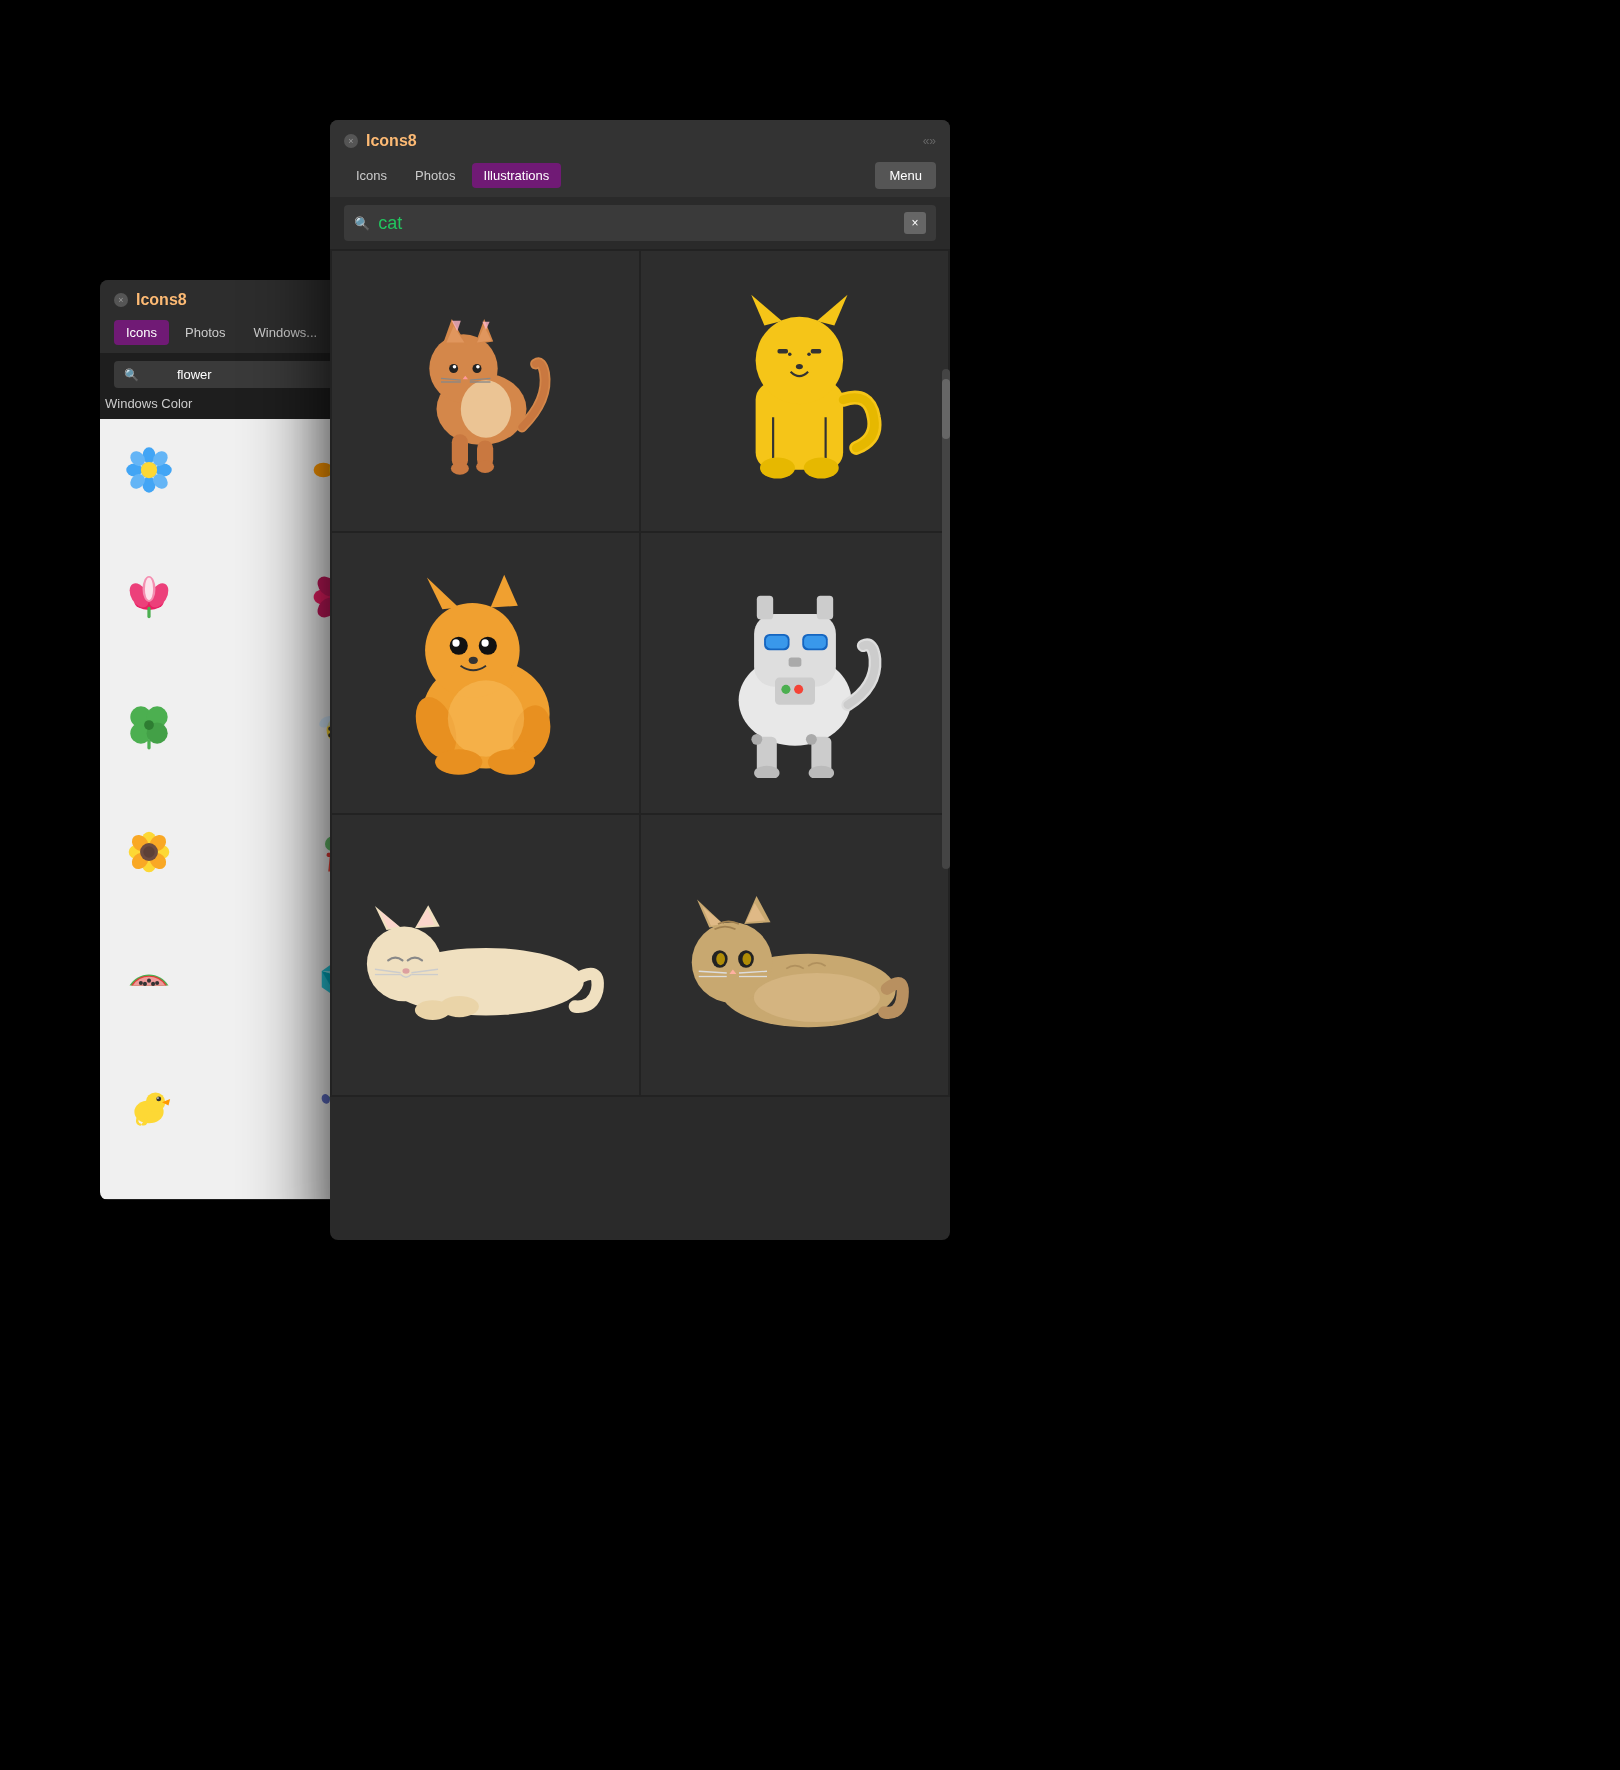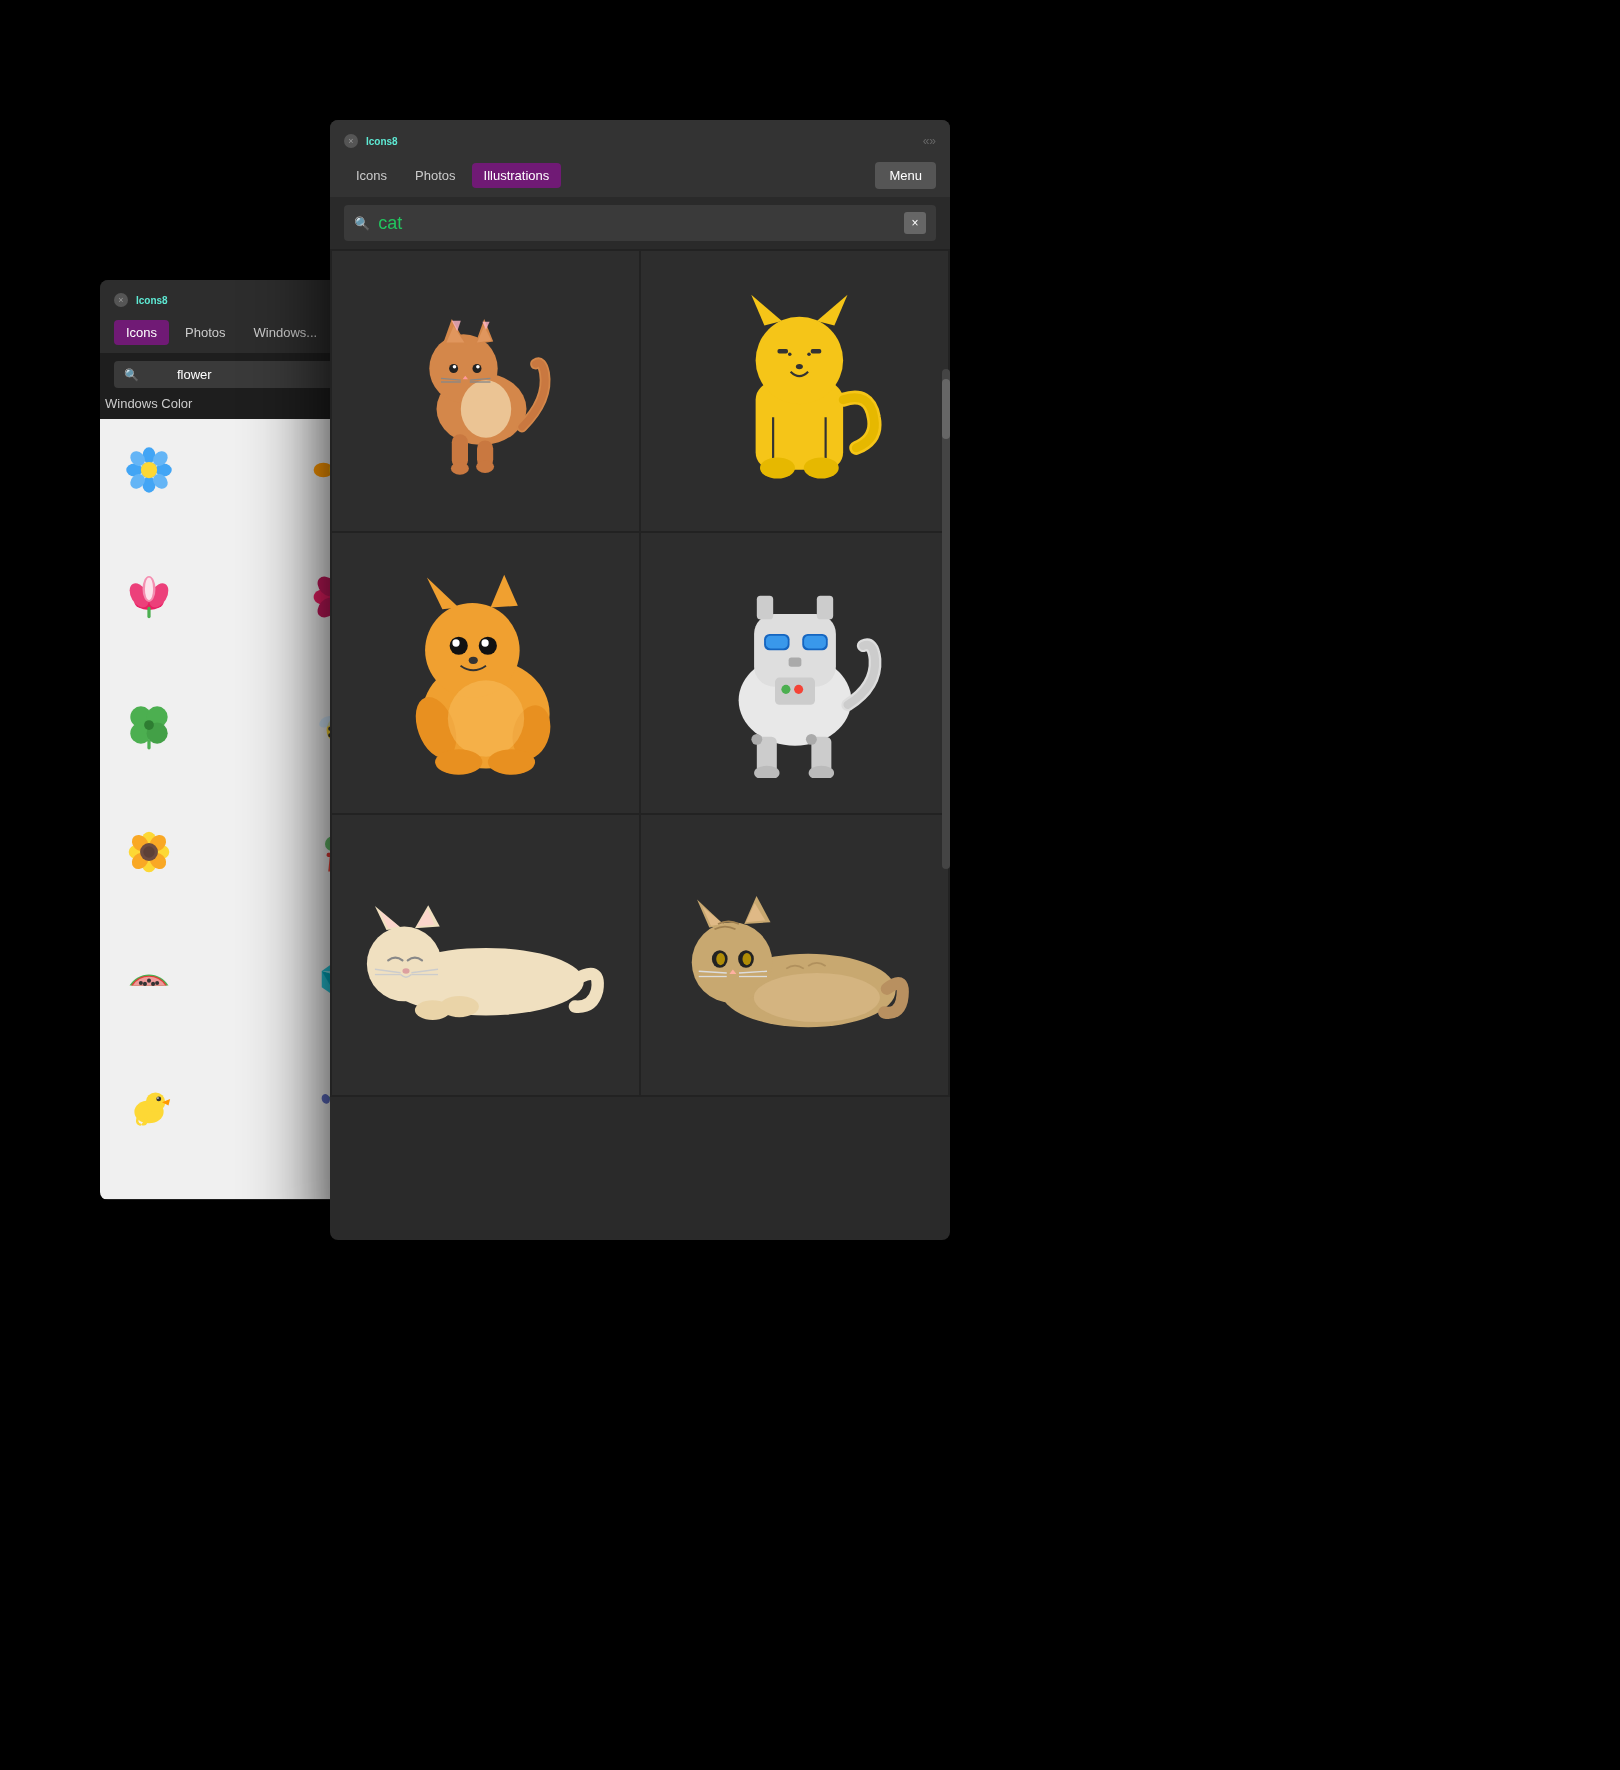--- a/index.html
+++ b/index.html
@@ -42,22 +42,22 @@
       background: #555;
       cursor: pointer;
       display: flex;
       align-items: center;
       justify-content: center;
       font-size: 9px;
       color: #999;
     }
 
     .window-title {
-      color: #5eead4;
-      font-size: 10px;
+      color: #fdba74;
+      font-size: 16px;
       font-weight: 600;
     }
 
     .back-window .tabs {
       display: flex;
       background: #2d2d2d;
       padding: 0 14px 8px;
       gap: 4px;
     }
 

